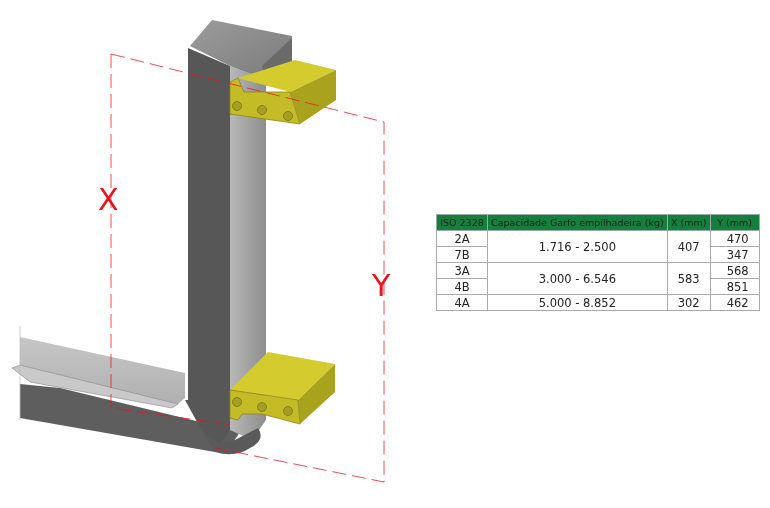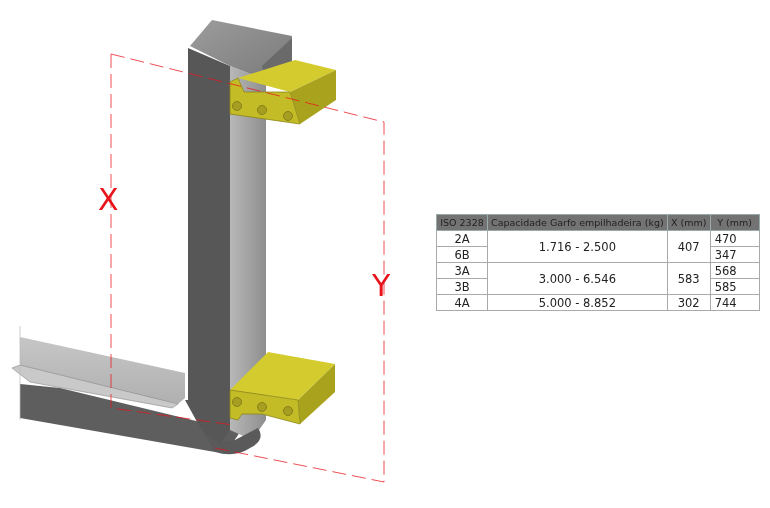--- a/index.html
+++ b/index.html
@@ -6,30 +6,30 @@
   body { width:770px; height:508px; position:relative; overflow:hidden; font-family:"DejaVu Sans", sans-serif; }
   #diagram { position:absolute; left:0; top:0; width:770px; height:508px; }
   .dim-label { font-family:"DejaVu Sans", sans-serif; font-size:30px; fill:#e8141c; }
   #spec-table {
     position:absolute; left:436px; top:214px;
     border-collapse:collapse;
     font-family:"DejaVu Sans", sans-serif;
     font-size:11px; color:#222;
   }
   #spec-table th {
-    background:#737373; font-weight:normal; font-size:9.5px;
+    background:#15803d; font-weight:normal; font-size:9.5px;
     padding:1px 3px; border:1px solid #9aa; white-space:nowrap; height:13px;
   }
   #spec-table td {
     border:1px solid #aaa; text-align:center; padding:0 4px; height:15px; font-size:11.5px;
   }
   #spec-table td.cls { width:42px; }
   #spec-table td.cap { width:160px; }
   #spec-table td.xv { width:34px; }
-  #spec-table td.yv { width:34px; text-align:left; padding-right:10px; }
+  #spec-table td.yv { width:34px; text-align:right; padding-right:10px; }
 </style>
 </head>
 <body>
 
 <svg id="diagram" viewBox="0 0 770 508" xmlns="http://www.w3.org/2000/svg">
   <defs>
     <linearGradient id="gLight" x1="0" x2="1" y1="0" y2="0">
       <stop offset="0" stop-color="#b8b8b8"></stop>
       <stop offset="1" stop-color="#8e8e8e"></stop>
     </linearGradient>
@@ -98,33 +98,33 @@
     </tr>
   </thead>
   <tbody>
     <tr>
       <td class="cls">2A</td>
       <td class="cap" rowspan="2">1.716 - 2.500</td>
       <td class="xv" rowspan="2">407</td>
       <td class="yv">470</td>
     </tr>
     <tr>
-      <td class="cls">6B</td>
+      <td class="cls">7B</td>
       <td class="yv">347</td>
     </tr>
     <tr>
       <td class="cls">3A</td>
       <td class="cap" rowspan="2">3.000 - 6.546</td>
       <td class="xv" rowspan="2">583</td>
       <td class="yv">568</td>
     </tr>
     <tr>
-      <td class="cls">3B</td>
-      <td class="yv">585</td>
+      <td class="cls">4B</td>
+      <td class="yv">851</td>
     </tr>
     <tr>
       <td class="cls">4A</td>
       <td class="cap">5.000 - 8.852</td>
       <td class="xv">302</td>
-      <td class="yv">744</td>
+      <td class="yv">462</td>
     </tr>
   </tbody>
 </table>
 
 </body></html>

